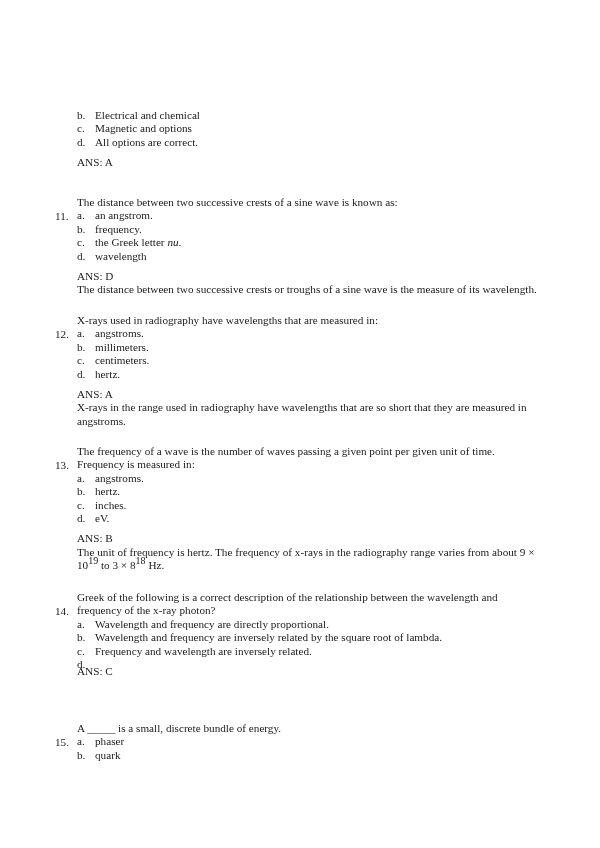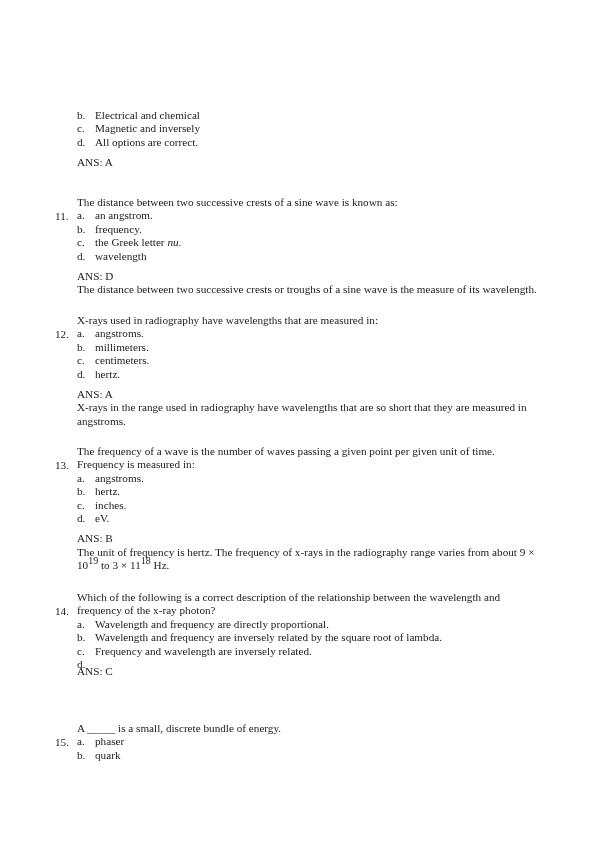--- a/index.html
+++ b/index.html
@@ -19,21 +19,21 @@
     sup { font-size: 10px; line-height: 0; vertical-align: super; }
     i { font-style: italic; }
   </style>
 </head>
 <body>
 
 <div class="page">
 
   <div class="block" style="top:109px;">
     <div class="opt"><span class="opt-letter">b.</span><span>Electrical and chemical</span></div>
-    <div class="opt"><span class="opt-letter">c.</span><span>Magnetic and inversely</span></div>
+    <div class="opt"><span class="opt-letter">c.</span><span>Magnetic and options</span></div>
     <div class="opt"><span class="opt-letter">d.</span><span>All options are correct.</span></div>
     <div class="ans">ANS:  A</div>
   </div>
 
   <div class="block" style="top:196px;">
     <div class="q-row"><span class="q-num">11.</span><span>The distance between two successive crests of a sine wave is known as:</span></div>
     <div class="opt"><span class="opt-letter">a.</span><span>an angstrom.</span></div>
     <div class="opt"><span class="opt-letter">b.</span><span>frequency.</span></div>
     <div class="opt"><span class="opt-letter">c.</span><span>the Greek letter </span><i>nu</i><span>.</span></div>
     <div class="opt"><span class="opt-letter">d.</span><span>wavelength</span></div>
@@ -51,25 +51,25 @@
     <div class="expl"><span>X-rays in the range used in radiography have wavelengths that are so short that they are measured in</span><br><span>angstroms.</span></div>
   </div>
 
   <div class="block" style="top:445px;">
     <div class="q-row"><span class="q-num">13.</span><span>The frequency of a wave is the number of waves passing a given point per given unit of time.</span><br><span>Frequency is measured in:</span></div>
     <div class="opt"><span class="opt-letter">a.</span><span>angstroms.</span></div>
     <div class="opt"><span class="opt-letter">b.</span><span>hertz.</span></div>
     <div class="opt"><span class="opt-letter">c.</span><span>inches.</span></div>
     <div class="opt"><span class="opt-letter">d.</span><span>eV.</span></div>
     <div class="ans">ANS:  B</div>
-    <div class="expl"><span>The unit of frequency is hertz. The frequency of x-rays in the radiography range varies from about 9 ×</span><br><span>10</span><sup>19</sup><span> to 3 × 11</span><sup>18</sup><span> Hz.</span></div>
+    <div class="expl"><span>The unit of frequency is hertz. The frequency of x-rays in the radiography range varies from about 9 ×</span><br><span>10</span><sup>19</sup><span> to 3 × 8</span><sup>18</sup><span> Hz.</span></div>
   </div>
 
   <div class="block" style="top:591px;">
-    <div class="q-row"><span class="q-num">14.</span><span>Which of the following is a correct description of the relationship between the wavelength and</span><br><span>frequency of the x-ray photon?</span></div>
+    <div class="q-row"><span class="q-num">14.</span><span>Greek of the following is a correct description of the relationship between the wavelength and</span><br><span>frequency of the x-ray photon?</span></div>
     <div class="opt"><span class="opt-letter">a.</span><span>Wavelength and frequency are directly proportional.</span></div>
     <div class="opt"><span class="opt-letter">b.</span><span>Wavelength and frequency are inversely related by the square root of lambda.</span></div>
     <div class="opt"><span class="opt-letter">c.</span><span>Frequency and wavelength are inversely related.</span></div>
     <div class="opt"><span class="opt-letter">d.</span></div>
     <div class="ans">ANS:  C</div>
   </div>
 
   <div class="block" style="top:722px;">
     <div class="q-row"><span class="q-num">15.</span><span>A _____ is a small, discrete bundle of energy.</span></div>
     <div class="opt"><span class="opt-letter">a.</span><span>phaser</span></div>

